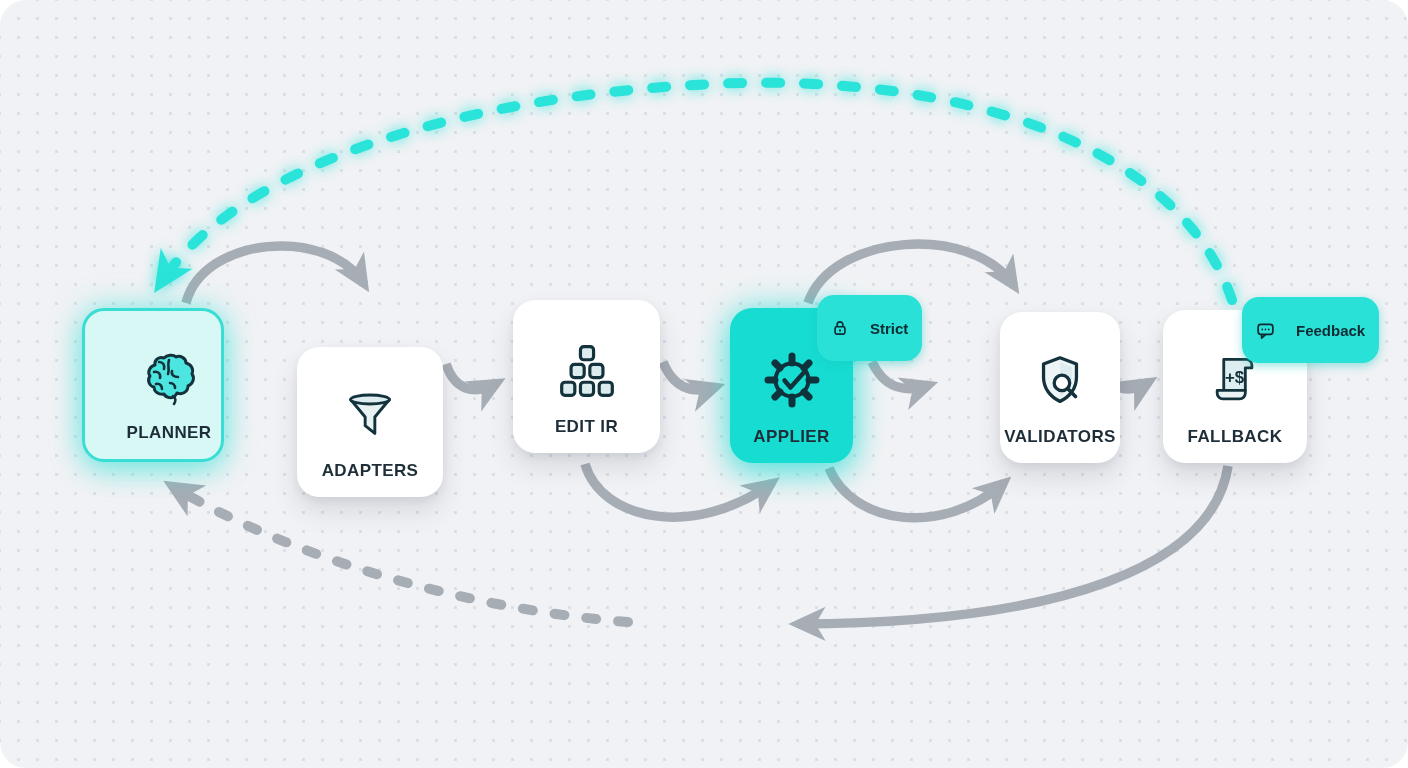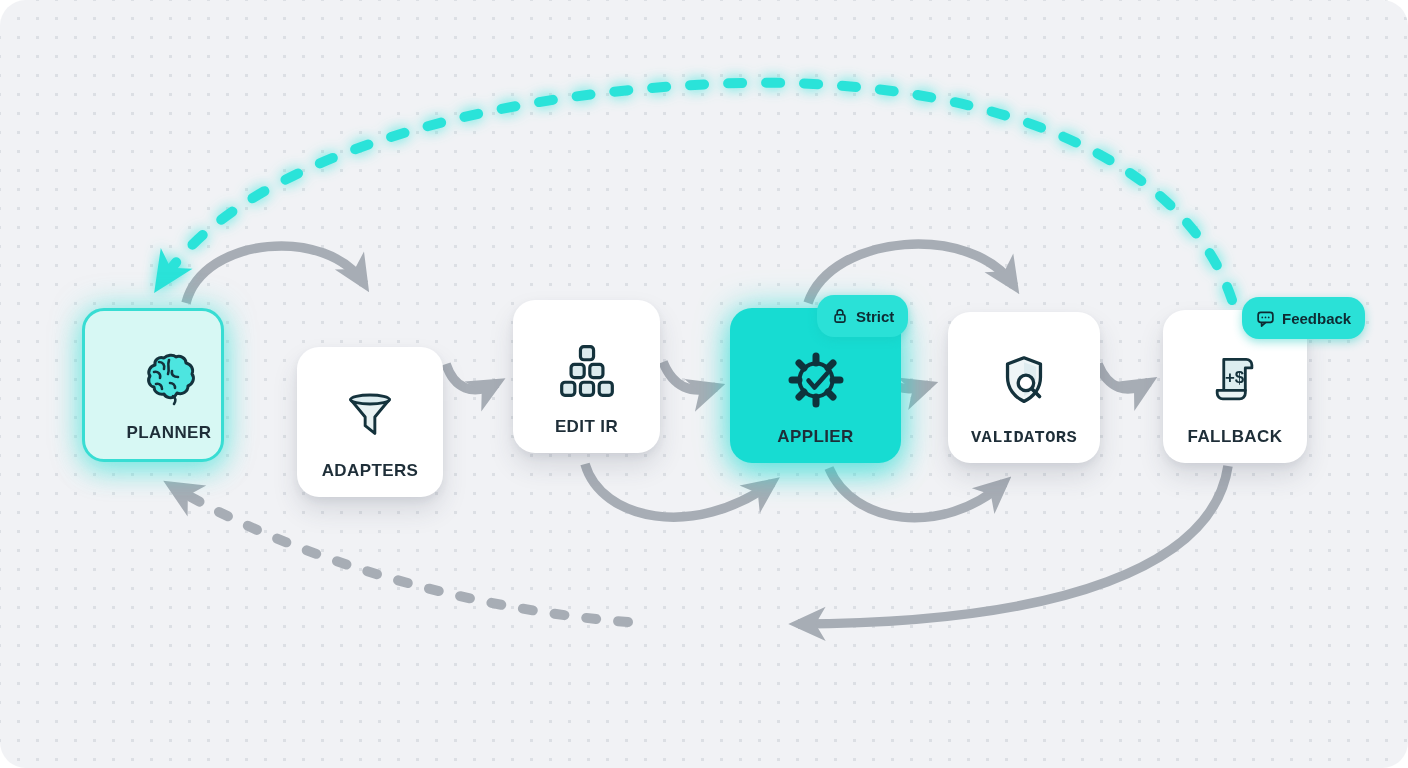--- a/index.html
+++ b/index.html
@@ -38,32 +38,32 @@
   #node-planner {
     left:82px; top:308px; width:142px; height:154px;
     background:#d7f8f4;
     border:3px solid #38ddd3;
     box-shadow:0 0 30px rgba(46,225,214,.55), 0 12px 26px rgba(46,225,214,.35);
     padding-left:38px;
   }
   #node-adapters   { left:297px;  top:312px; width:146px; height:150px;margin-top:35px; }
   #node-editir     { left:513px;  top:300px; width:147px; height:153px; }
   #node-applier    {
-    left:730px; top:308px; width:171px; height:155px;
+    left:730px; top:308px; width:123px; height:155px;
     background:#17dcd2;
     box-shadow:0 0 32px rgba(23,220,210,.6), 0 14px 28px rgba(23,220,210,.4);
   }
-  #node-validators { left:948px;  top:312px; width:152px; height:151px;font-family:Liberation Mono, monospace; }
+  #node-validators { left:1000px;  top:312px; width:120px; height:151px; }
   #node-receipt    { left:1163px; top:310px; width:144px; height:153px; }
   #node-fallback   { left:632px;  top:553px; width:145px; height:144px; }
 
   .badge {
     position:absolute; z-index:5;
-    display:flex; align-items:center; gap:7px;
-    height:34px; padding:4px 14px;
+    display:flex; align-items:center; gap:21px;
+    height:34px; padding:16px 14px;
     background:#2ae1d7; border-radius:17px;
     color:#0e2b33; font-size:15px; font-weight:600;
     box-shadow:0 3px 10px rgba(24,200,190,.45);
   }
   #badge-strict   { left:817px;  top:295px; }
   #badge-feedback { left:1242px; top:297px; }
 </style>
 </head>
 <body>
 

